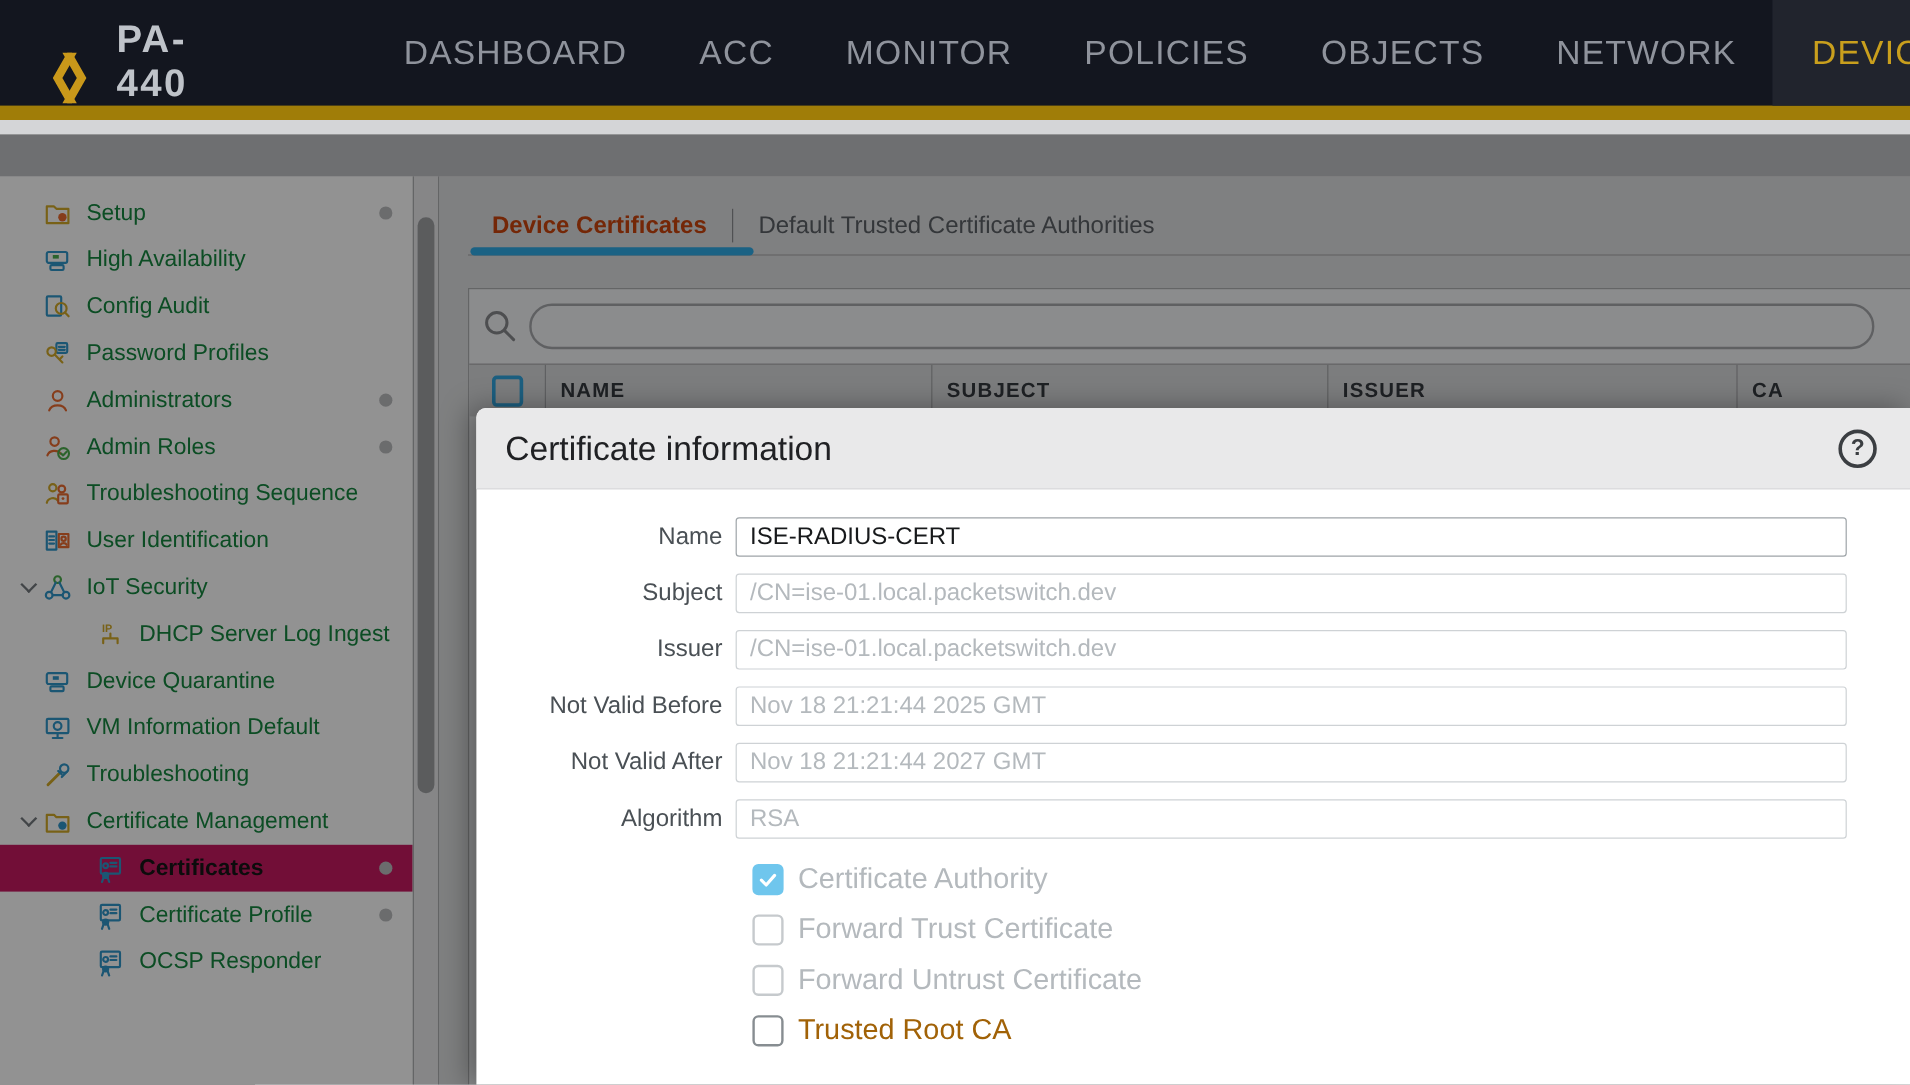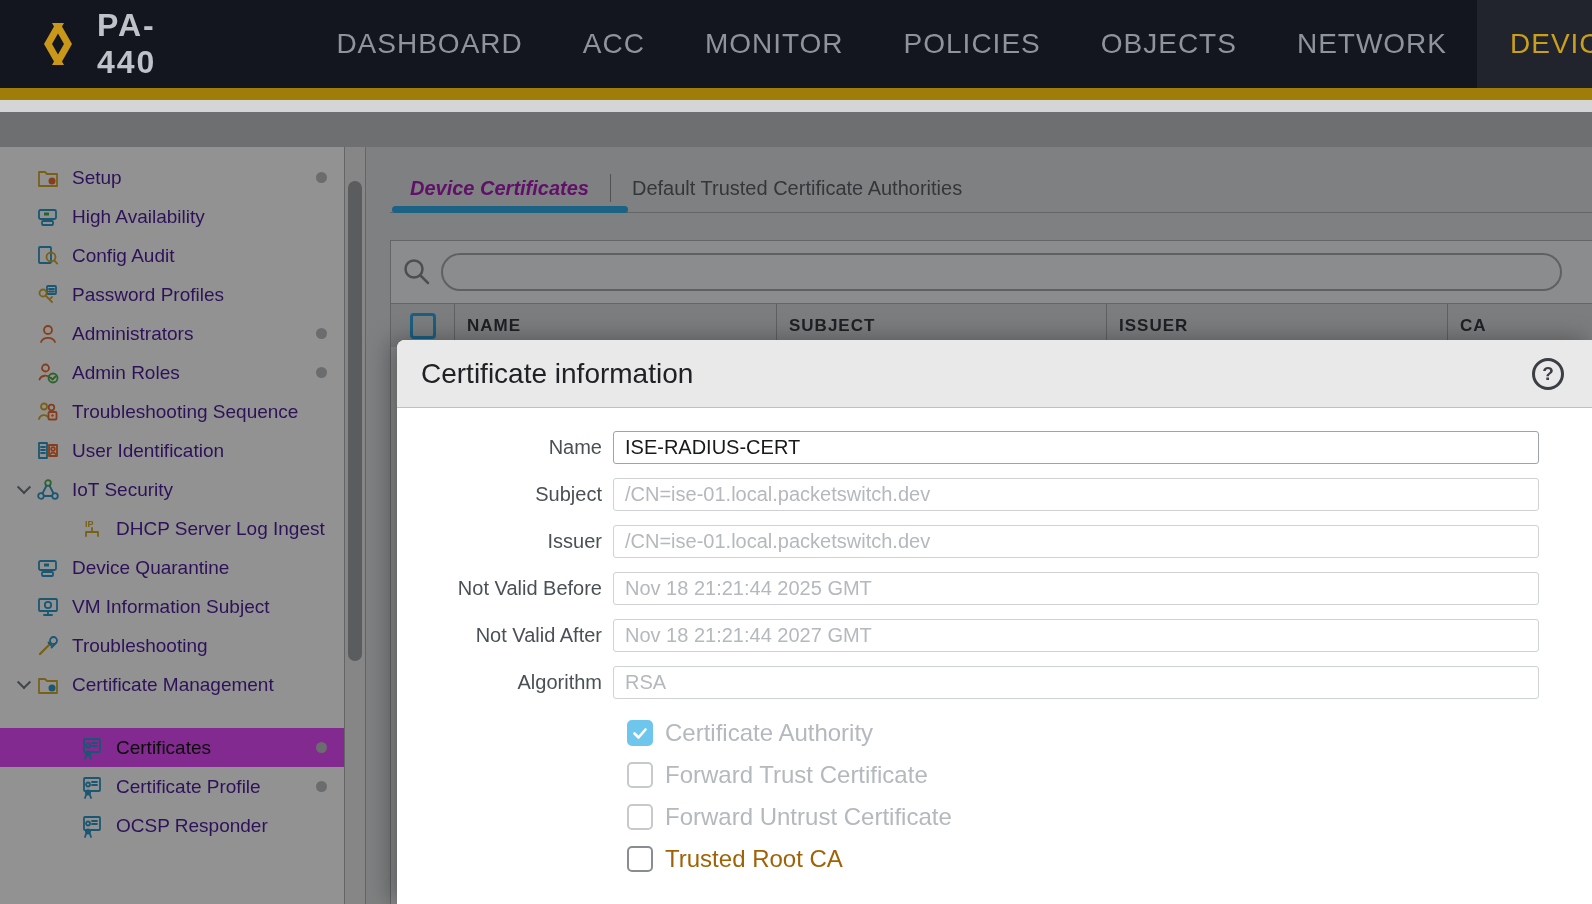--- a/index.html
+++ b/index.html
@@ -2,55 +2,55 @@
 <html><head>
 <meta charset="utf-8">
 <style>
   * { margin:0; padding:0; box-sizing:border-box; }
   html,body { width:1592px; height:904px; overflow:hidden; }
   body { font-family:"Liberation Sans", sans-serif; background:#d4d5d7; position:relative; }
 
   
   .topnav { position:absolute; top:0; left:0; width:100%; height:100px; background:#13161f;
             border-bottom:12px solid #a07d08; display:flex; align-items:stretch; z-index:20; }
-  .brand { display:flex; align-items:center; gap:15px; margin-left:34px; }
+  .brand { display:flex; align-items:flex-end; gap:15px; margin-left:34px; }
   .brand-logo { width:48px; height:46px; flex:none; }
   .brand-name { font-size:32px; font-weight:bold; color:#bfc3c9; letter-spacing:2px; }
   .navitems { display:flex; align-items:stretch; margin-left:150px; flex:1; }
   .navitem { display:flex; align-items:center; padding:0 30px; font-size:28px; color:#8f939c;
              letter-spacing:1px; cursor:default; }
   .navitem.active { color:#c99f1d; background:#21242d; padding:0 33px; margin-left:auto; }
 
   
   .app { position:absolute; top:112px; left:0; right:0; bottom:0; }
   .toolband { height:35px; background:#b8b9bc; }
   .workspace { position:absolute; top:35px; left:0; right:0; bottom:0; display:flex; }
 
   
   .sidebar { width:344px; background:#f4f4f4; padding-top:11px; overflow:hidden; flex:none; }
   .srow { height:39px; display:flex; align-items:center; padding-left:12px; font-size:19px;
-          color:#4c1d95; white-space:nowrap; overflow:hidden; cursor:default; }
-  .srow.selected { background:#d946ef; font-weight:normal; color:#141414;margin-top:24px; }
+          color:#15803d; white-space:nowrap; overflow:hidden; cursor:default; }
+  .srow.selected { background:#be185d; font-weight:bold; color:#141414; }
   .chev { width:24px; flex:none; display:flex; align-items:center; justify-content:center; }
   .chev i { display:block; width:10px; height:10px; border-left:2px solid #6f7478;
             border-bottom:2px solid #6f7478; transform:rotate(-45deg) translate(2px,-2px); }
   .indent { width:44px; flex:none; }
   .sicon { width:24px; height:24px; margin-right:12px; flex:none; }
   .dot { width:11px; height:11px; border-radius:50%; background:#b3b4b6; margin-left:auto;
          margin-right:17px; flex:none; }
   .sidebar-scroll { width:22px; background:#dfe0e2; border-left:1px solid #a7a8aa;
                     border-right:1px solid #a7a8aa; position:relative; flex:none; }
   .scroll-thumb { position:absolute; left:3px; width:14px; top:34px; height:480px;
                   background:#98999c; border-radius:7px; }
 
   
   .content { flex:1; position:relative; background:#d4d5d7; overflow:hidden; }
   .tabbar { position:absolute; top:25px; left:44px; display:flex; align-items:center; height:32px; }
   .tab { font-size:20px; cursor:default; white-space:nowrap; }
-  .tab.active { color:#a21caf; font-weight:bold;font-style:italic; }
+  .tab.active { color:#c2410c; font-weight:bold; }
   .tab.inactive { color:#585c61; }
   .tabsep { width:1px; height:28px; background:#86888b; margin:0 21px; }
   .tabline { position:absolute; top:65px; left:24px; right:0; height:1px; background:#a7a8aa; }
   .tab-underline { position:absolute; top:59px; left:26px; width:236px; height:7px;
                    border-radius:4px; background:#2ea3dc; }
 
   .panel { position:absolute; top:93px; left:24px; right:0; bottom:0; background:#e8e9eb;
            border:1px solid #a7a8aa; border-right:none; border-bottom:none; }
   .searchrow { height:62px; display:flex; align-items:center; padding-left:10px; }
   .search-mag { width:32px; height:32px; flex:none; }
@@ -234,21 +234,21 @@
             </svg></span>
           <span>Device Quarantine</span>
         </div>
         <div class="srow">
           <span class="chev"></span>
           <span class="sicon"><svg viewBox="0 0 24 24" width="24" height="24" fill="none" stroke-width="1.8" stroke-linecap="round" stroke-linejoin="round">
               <rect x="3" y="4" width="18" height="12" rx="1" stroke="#2e8fc0"></rect>
               <circle cx="12" cy="10" r="3.2" stroke="#2e8fc0"></circle>
               <path d="M12 16v4M8 20h8" stroke="#2e8fc0"></path>
             </svg></span>
-          <span>VM Information Subject</span>
+          <span>VM Information Default</span>
         </div>
         <div class="srow">
           <span class="chev"></span>
           <span class="sicon"><svg viewBox="0 0 24 24" width="24" height="24" fill="none" stroke-width="1.8" stroke-linecap="round" stroke-linejoin="round">
               <path d="M4 20L13 11" stroke="#c9a227" stroke-width="2.4"></path>
               <path d="M12.5 8.5l3 3" stroke="#2e8fc0"></path>
               <circle cx="17.5" cy="6.5" r="3.5" stroke="#2e8fc0"></circle>
               <path d="M20 9l-4.5 4.5" stroke="#2e8fc0"></path>
             </svg></span>
           <span>Troubleshooting</span>

